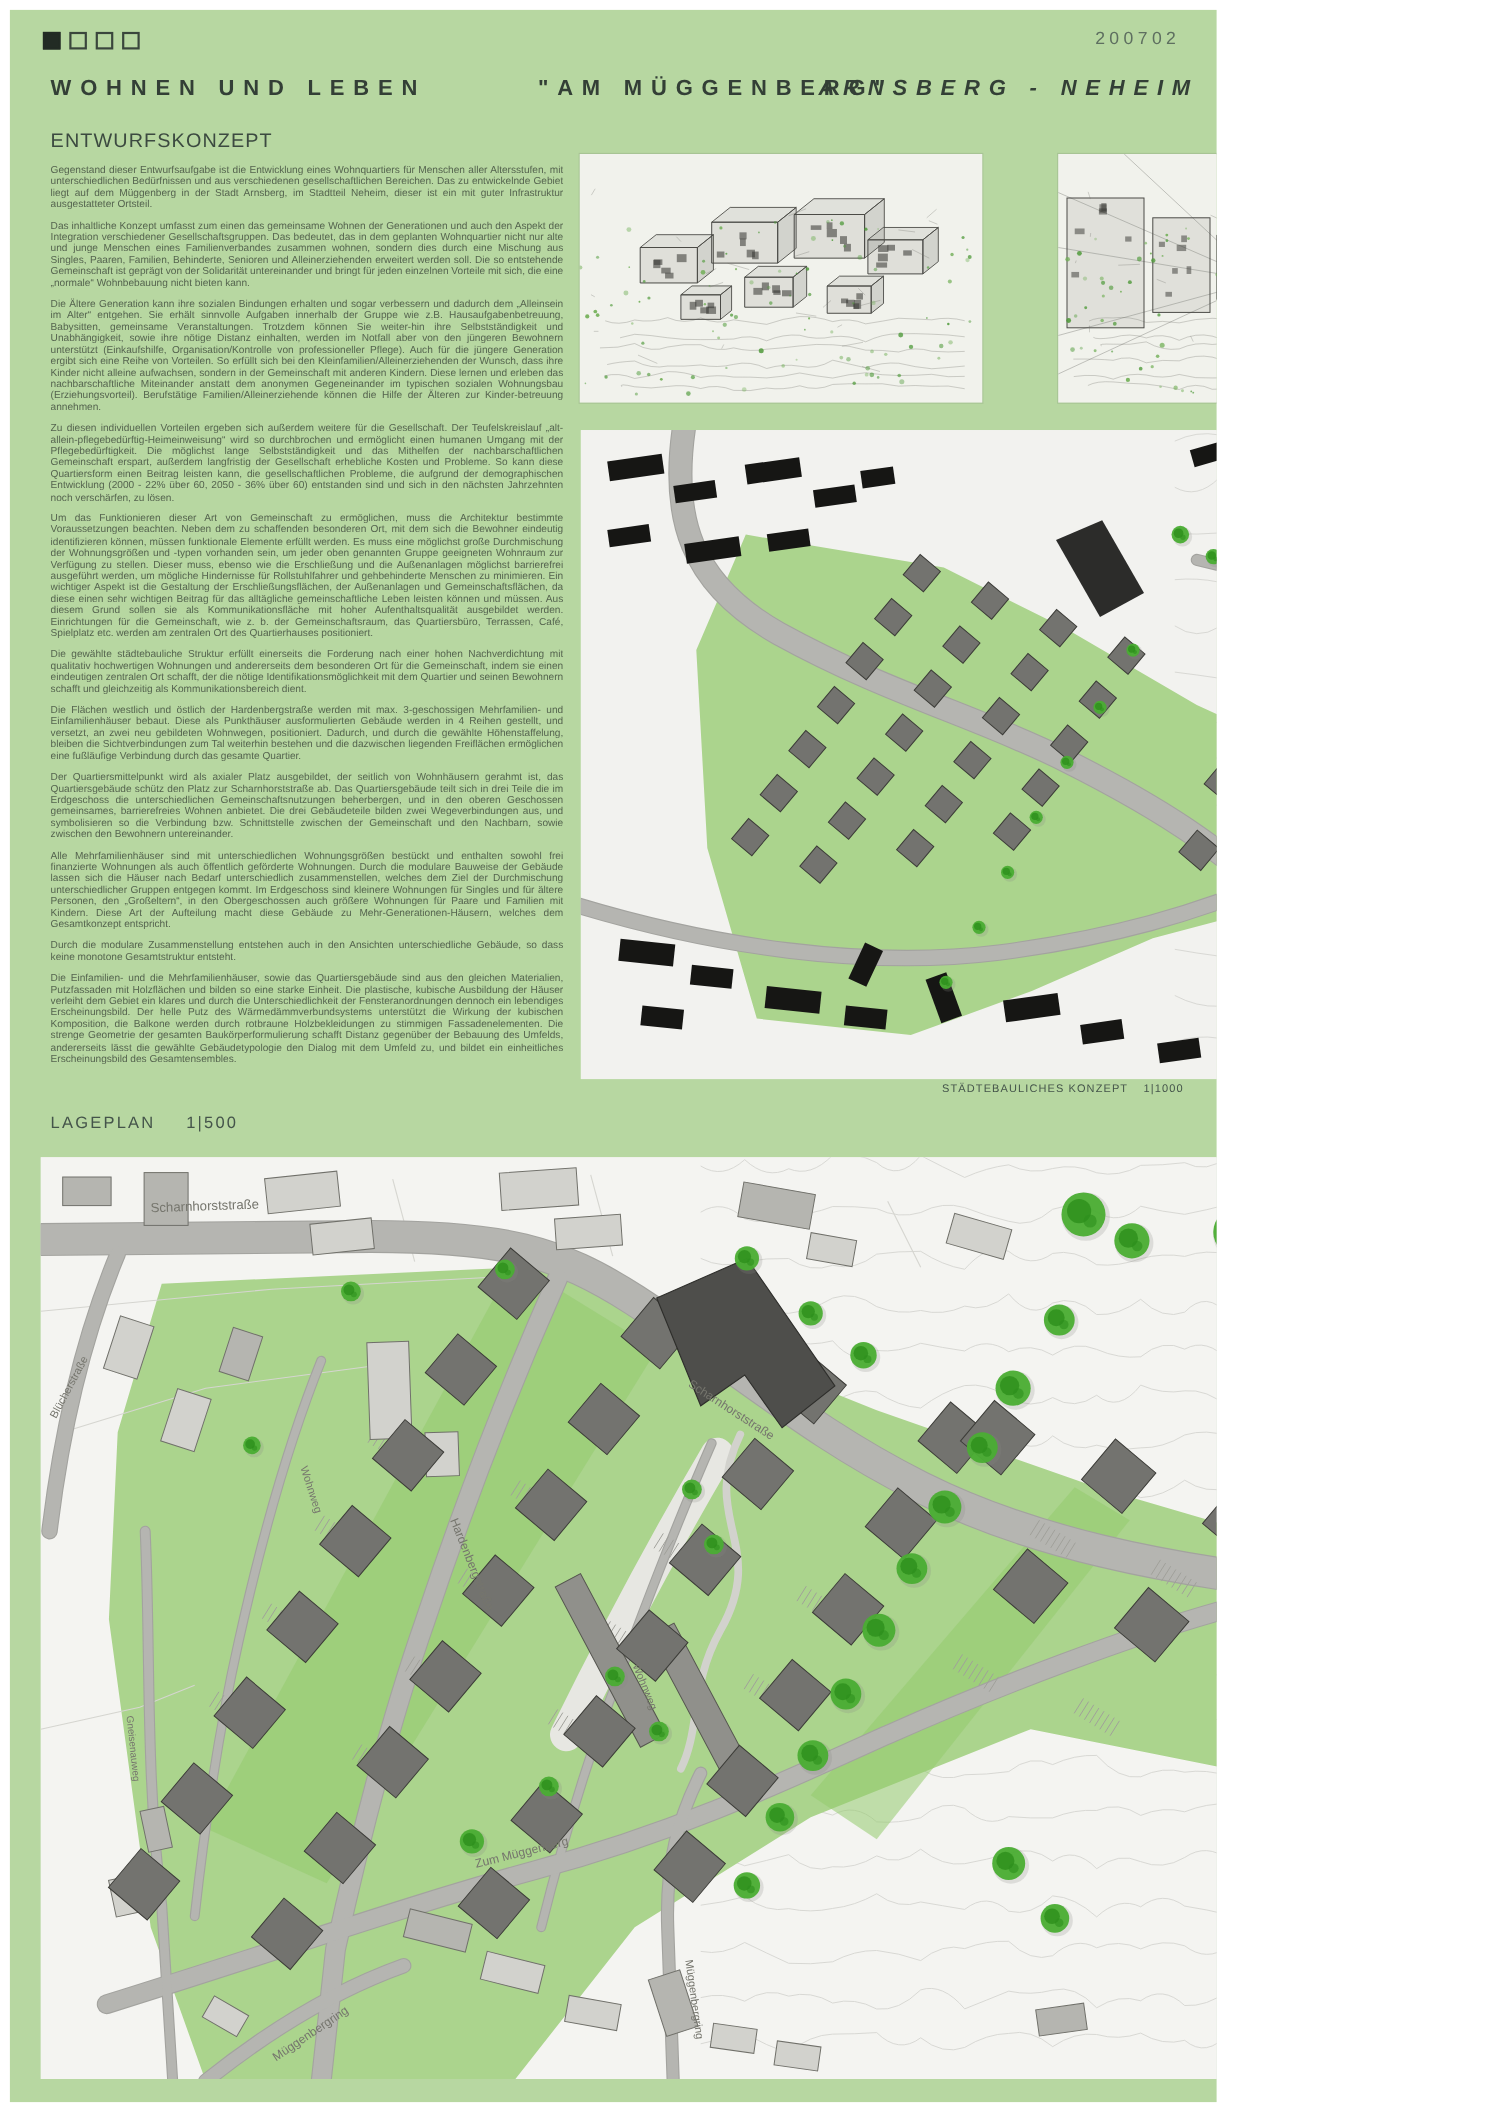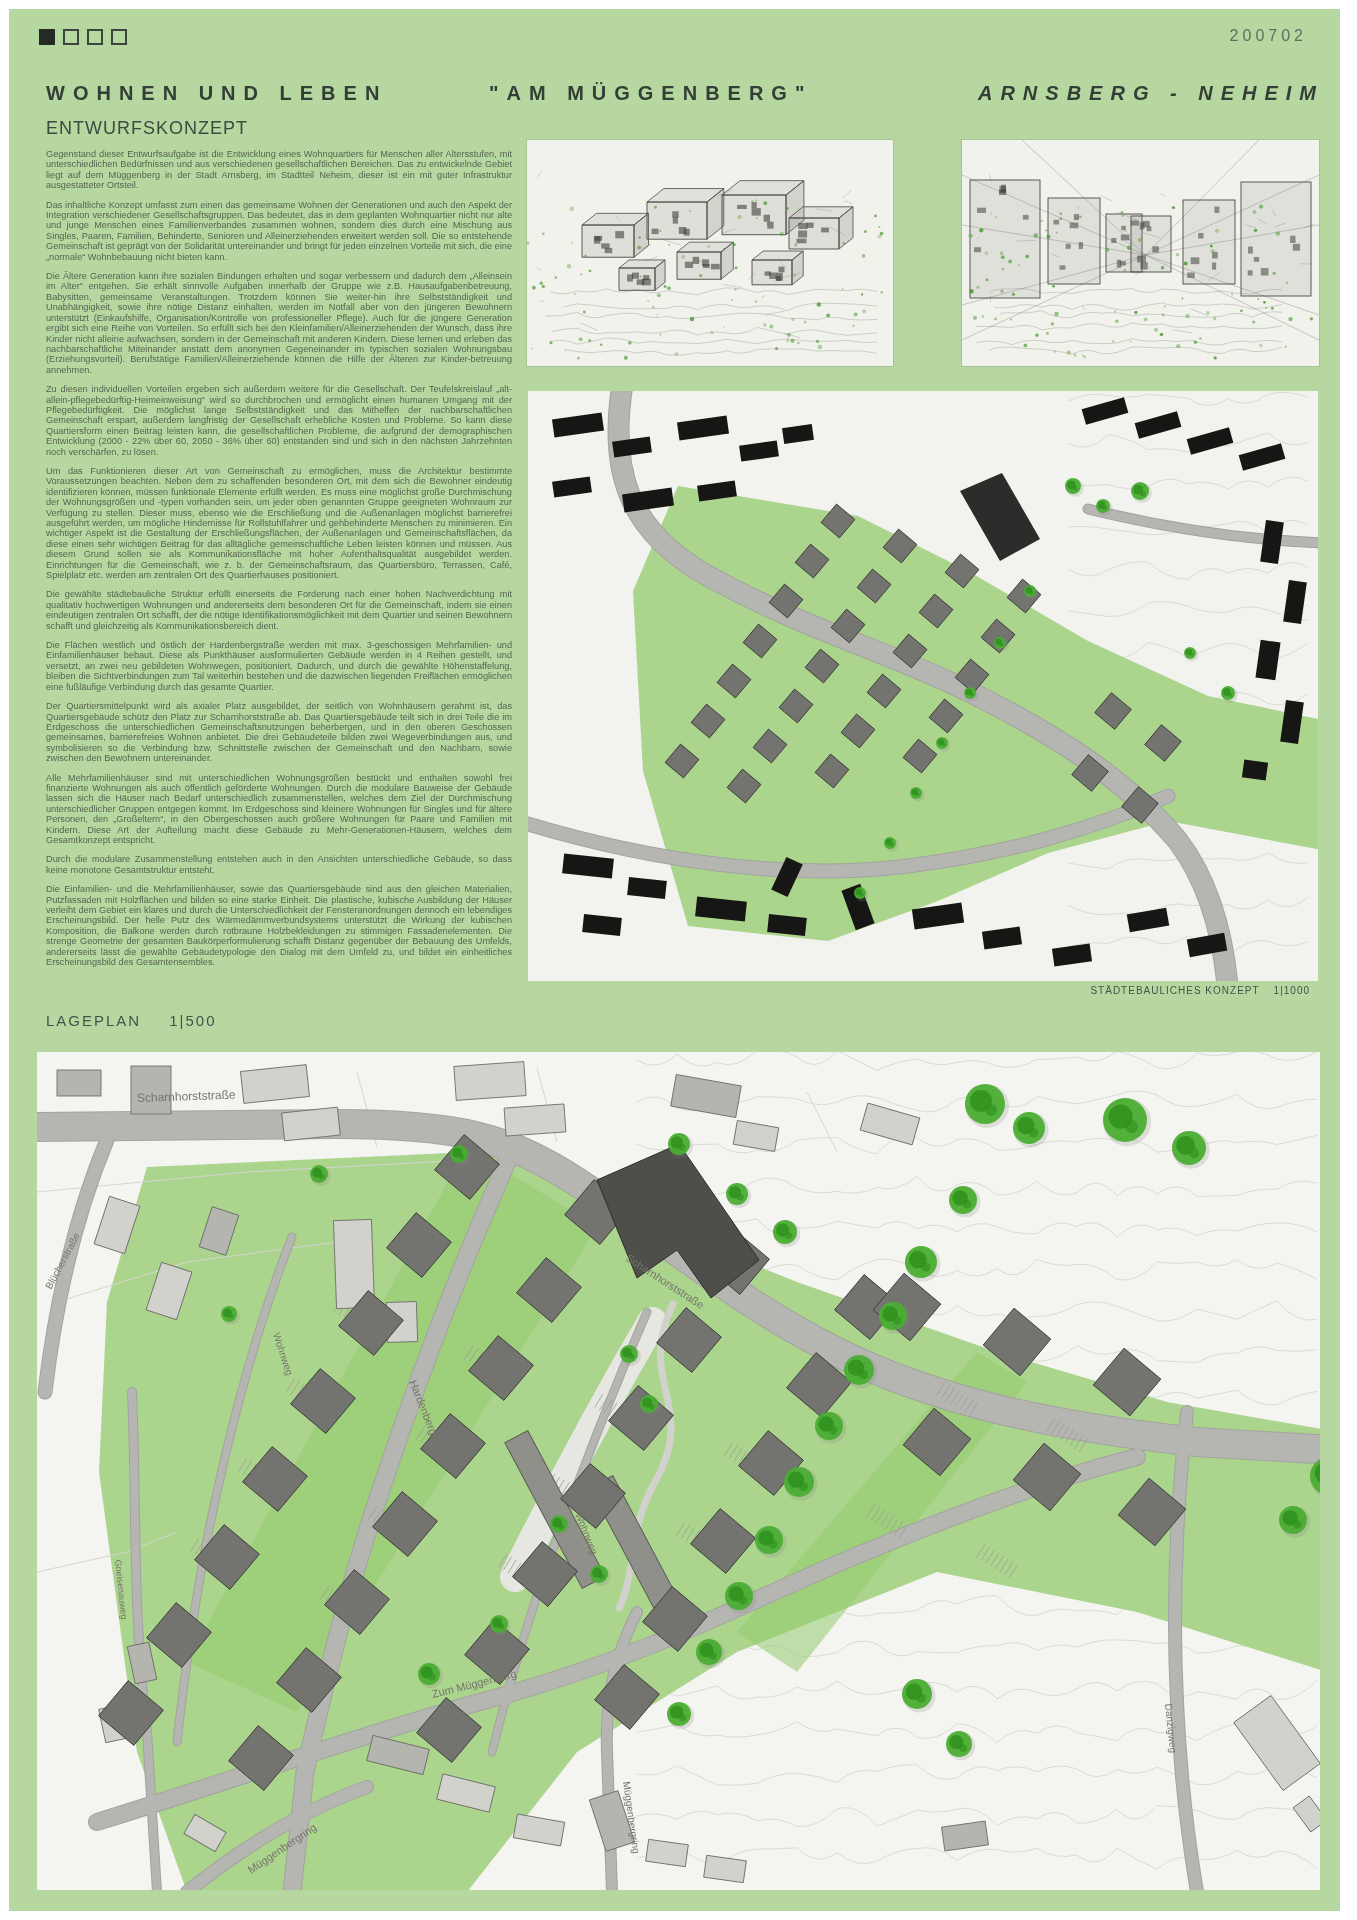--- a/index.html
+++ b/index.html
@@ -1,24 +1,24 @@
 <!DOCTYPE html>
 <html><head>
 <meta charset="utf-8">
 <style>
   html,body{margin:0;padding:0;background:#ffffff;}
   body{width:1357px;height:1920px;position:relative;font-family:"Liberation Sans",sans-serif;overflow:hidden;}
-  .poster{position:absolute;left:9px;top:9px;width:1331px;height:1902px;background:#b7d7a1;overflow:hidden;}
+  .poster{position:absolute;left:9px;top:9px;width:1097px;height:1902px;background:#b7d7a1;overflow:hidden;}
   .abs{position:absolute;}
   
   .sq-row{left:30px;top:20px;display:flex;gap:8px;}
   .sq{width:16px;height:16px;border:2px solid #3a463c;box-sizing:border-box;}
   .sq.filled{background:#222b24;border-color:#222b24;}
   .hdr-code{right:33px;top:18px;font-size:16px;letter-spacing:4px;color:#5e6f60;font-weight:400;}
-  .title-row{left:0;top:60px;width:100%;height:30px;color:#333f36;font-weight:bold;font-size:20px;letter-spacing:8px;white-space:nowrap;margin-top:13px;}
+  .title-row{left:0;top:60px;width:100%;height:30px;color:#333f36;font-weight:bold;font-size:20px;letter-spacing:8px;white-space:nowrap;}
   .title-left{position:absolute;left:37px;}
   .title-center{position:absolute;left:480px;}
   .title-right{position:absolute;right:16px;font-style:italic;}
   
   .concept-heading{left:37px;top:109px;font-size:18px;letter-spacing:1px;color:#3c4a40;}
   .concept-text{left:37px;top:140px;width:466px;height:844px;overflow:hidden;color:#55644f;font-size:9.2px;line-height:10.4px;text-align:justify;}
   .concept-text p{margin:0 0 9px 0;}
   
   .sketch{background:#f1f2ec;box-shadow:0 0 0 1px rgba(120,140,110,.25);}
   .sketch1{left:518px;top:131px;width:366px;height:226px;}

